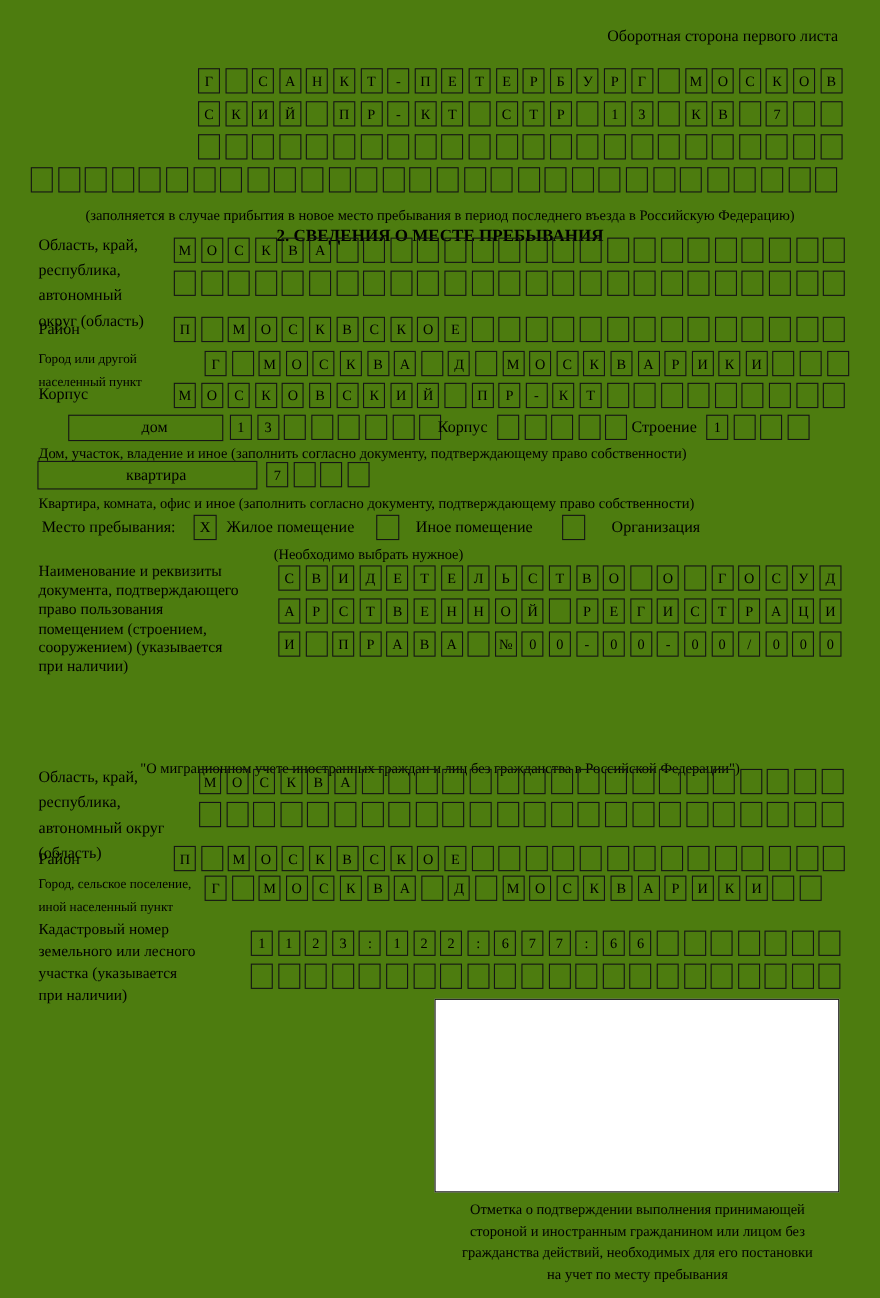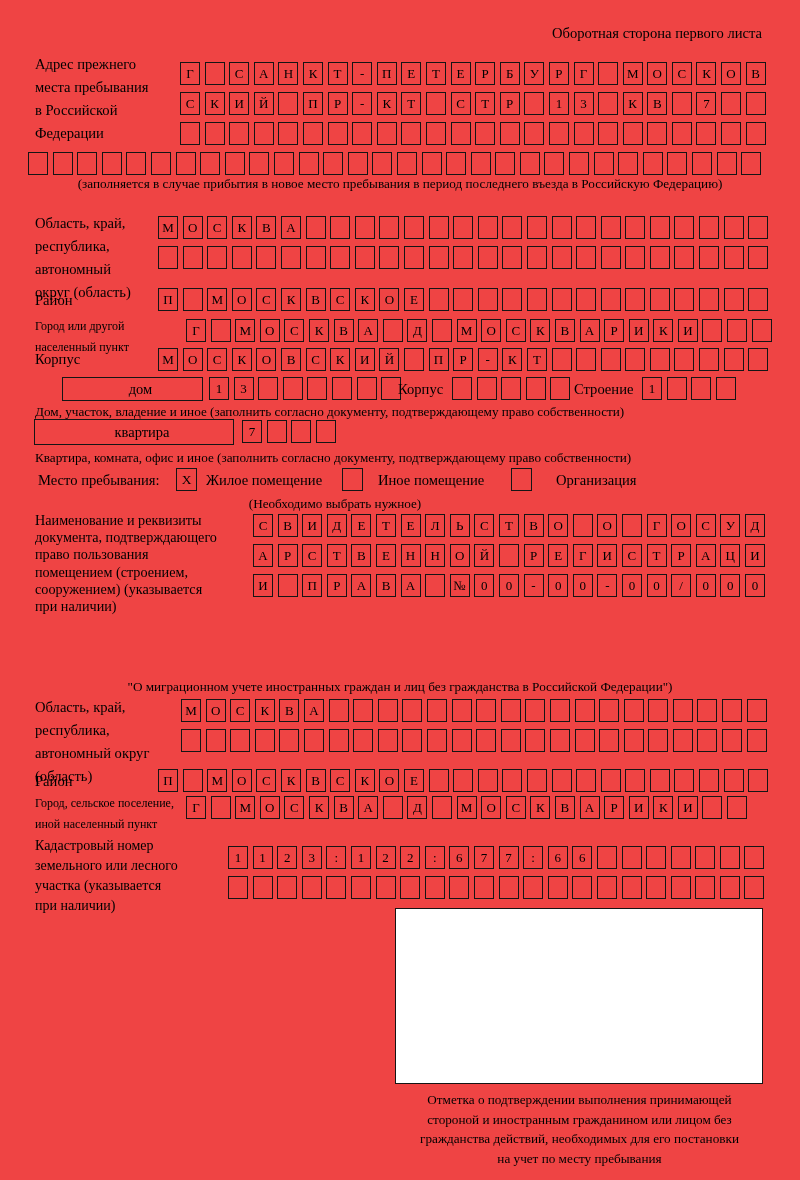--- a/index.html
+++ b/index.html
@@ -1,48 +1,42 @@
 <!DOCTYPE html>
 <html><head>
 <meta charset="utf-8">
 <style>
   html,body{margin:0;padding:0;background:#fff;}
-  #page{position:relative;width:800px;height:1180px;background:#ef4444;color:#000;
+  #page{position:relative;width:800px;height:1180px;background:#4d7c0f;color:#000;
         font-family:"Liberation Serif", serif;overflow:hidden;}
   .abs{position:absolute;}
   .row{display:flex;gap:4.6px;}
   .cell{flex:none;width:20px;height:23px;border:1.7px solid #151515;box-sizing:border-box;
         display:flex;align-items:center;justify-content:center;font-size:13px;line-height:1;}
   .lbl{font-size:14.6px;line-height:23px;}
   .lbl2{font-size:12px;line-height:21px;}
   .lbl-doc{font-size:14.2px;line-height:17.2px;}
   .lbl-cad{font-size:14px;line-height:20px;}
   .note{font-size:13.2px;line-height:16px;}
   .ttl{font-weight:bold;font-size:15.5px;line-height:18px;}
-  .center{left:0;width:800px;text-align:center;}
+  .center{left:0;width:800px;text-align:center;margin-top:12px;}
   .wbox{border:1.7px solid #151515;box-sizing:border-box;display:flex;align-items:center;
         justify-content:center;font-size:14.5px;padding-left:16px;}
   .cb{width:21px;height:23px;border:1.7px solid #151515;box-sizing:border-box;display:flex;
       align-items:center;justify-content:center;font-size:13.5px;}
   .stamp{border:1.9px solid #151515;box-sizing:border-box;background:#fff;}
   .caption{font-size:13.2px;line-height:19.5px;text-align:center;}
 </style>
 </head>
 <body>
 
 <div id="page">
 
   <div class="abs lbl" style="top:22px;right:38px">Оборотная сторона первого листа</div>
 
-  <div class="abs lbl" style="left:35px;top:53px">
-      <div>Адрес прежнего</div>
-      <div>места пребывания</div>
-      <div>в Российской</div>
-      <div>Федерации</div>
-    </div>
   <div class="abs row" style="left:180px;top:62px">
       <div class="cell">Г</div>
       <div class="cell"></div>
       <div class="cell">С</div>
       <div class="cell">А</div>
       <div class="cell">Н</div>
       <div class="cell">К</div>
       <div class="cell">Т</div>
       <div class="cell">-</div>
       <div class="cell">П</div>
@@ -141,20 +135,21 @@
       <div class="cell"></div>
       <div class="cell"></div>
       <div class="cell"></div>
       <div class="cell"></div>
       <div class="cell"></div>
       <div class="cell"></div>
       <div class="cell"></div>
     </div>
   <div class="abs note center" style="top:176px">(заполняется в случае прибытия в новое место пребывания в период последнего въезда в Российскую Федерацию)</div>
 
+  <div class="abs ttl center" style="top:194px">2. СВЕДЕНИЯ О МЕСТЕ ПРЕБЫВАНИЯ</div>
 
   <div class="abs lbl" style="left:35px;top:212px">
       <div>Область, край,</div>
       <div>республика,</div>
       <div>автономный</div>
       <div>округ (область)</div>
     </div>
   <div class="abs row" style="left:158px;top:216px">
       <div class="cell">М</div>
       <div class="cell">О</div>

